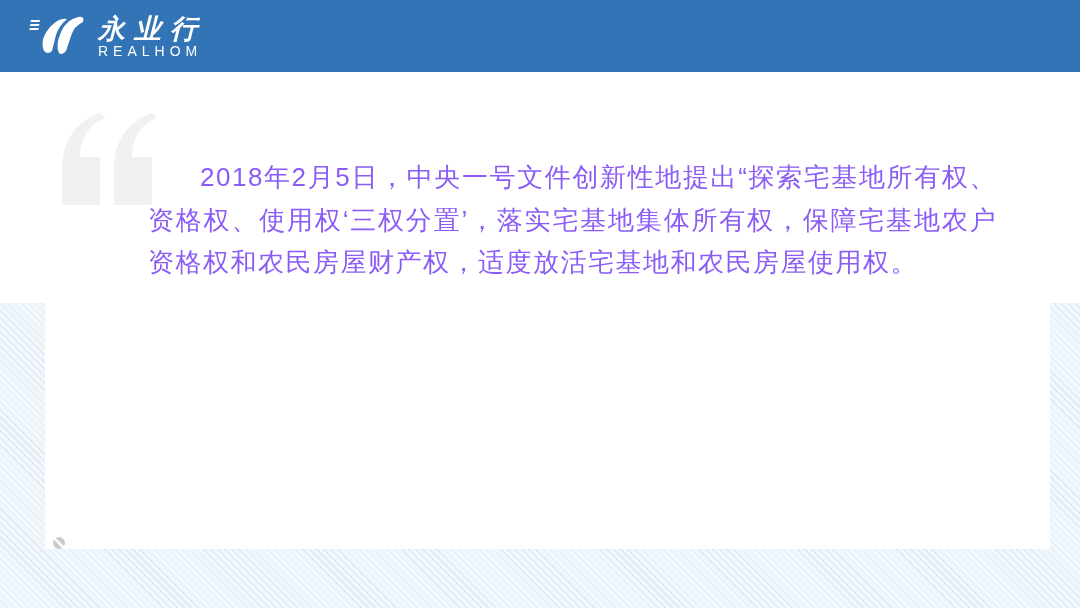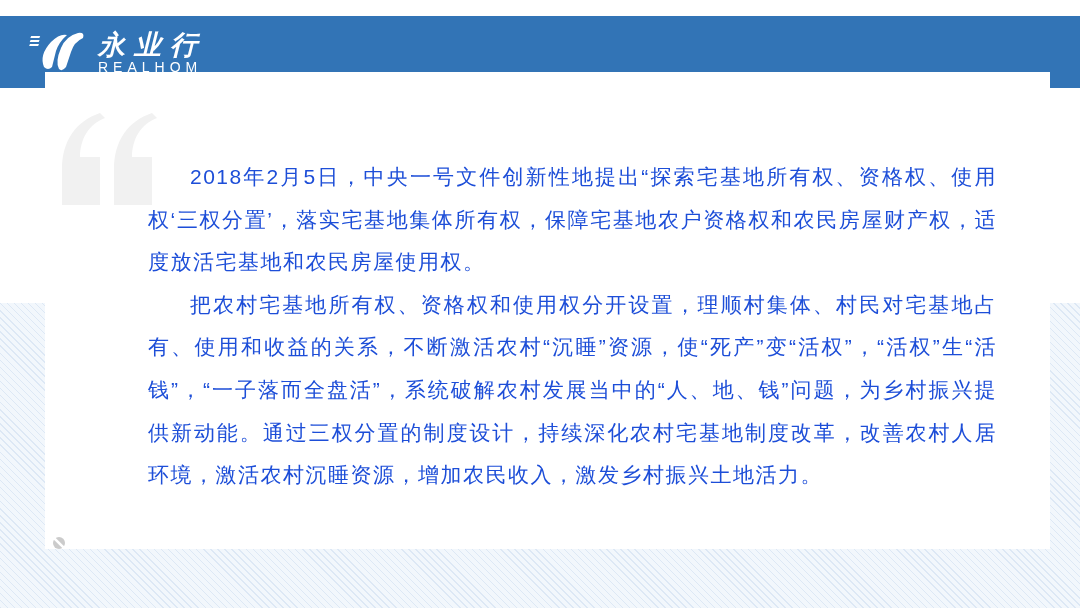--- a/index.html
+++ b/index.html
@@ -10,21 +10,21 @@
     overflow: hidden;
   }
   .slide {
     position: relative;
     width: 1080px; height: 608px;
     background: #ffffff;
     overflow: hidden;
   }
   
   .topbar {
-    position: absolute; left: 0; top: 16px;
+    position: absolute; left: 0; top: 0;
     width: 100%; height: 72px;
     background: #3274b6;
     display: flex; align-items: center;
   }
   .logo { display: flex; align-items: center; margin-left: 28px; }
   .logo-mark { width: 62px; height: 46px; margin-right: 8px; }
   .logo-text { color: #ffffff; }
   .logo-cn {
     font-size: 27px; font-weight: bold; font-style: italic;
     letter-spacing: 9px; line-height: 28px;
@@ -48,22 +48,22 @@
   
   .card {
     position: absolute; left: 45px; top: 72px;
     width: 1005px; height: 477px;
     background: #ffffff;
   }
   .quote-icon { position: absolute; left: 13px; top: 41px; }
   .body-text {
     position: absolute; left: 103px; top: 84px;
     width: 849px;
-    color: #1d4ed8;
-    font-size: 21px;
+    color: #8b5cf6;
+    font-size: 26px;
     line-height: 42.6px;
     text-align: justify;
     letter-spacing: 1.5px;
   }
   .body-text p { margin: 0; text-indent: 2em; }
   .slash-icon { position: absolute; left: 8px; top: 465px; width: 12px; height: 12px; }
 </style>
 </head>
 <body>
 
@@ -96,21 +96,20 @@
 
     <svg class="quote-icon" width="100" height="92" viewBox="0 0 100 92" xmlns="http://www.w3.org/2000/svg">
       <g fill="#f1f1f1">
         <path d="M42,0 C18,8 4,28 4,56 L4,92 L42,92 L42,44 L22,44 C22,26 31,11 47,5 Z"></path>
         <path d="M94,0 C70,8 56,28 56,56 L56,92 L94,92 L94,44 L74,44 C74,26 83,11 99,5 Z"></path>
       </g>
     </svg>
 
     <div class="body-text">
       <p>2018年2月5日，中央一号文件创新性地提出“探索宅基地所有权、资格权、使用权‘三权分置’，落实宅基地集体所有权，保障宅基地农户资格权和农民房屋财产权，适度放活宅基地和农民房屋使用权。</p>
-      <p>把农村宅基地所有权、资格权和使用权分开设置，理顺村集体、村民对宅基地占有、使用和收益的关系，不断激活农村“沉睡”资源，使“死产”变“活权”，“活权”生“活钱”，“一子落而全盘活”，系统破解农村发展当中的“人、地、钱”问题，为乡村振兴提供新动能。通过三权分置的制度设计，持续深化农村宅基地制度改革，改善农村人居环境，激活农村沉睡资源，增加农民收入，激发乡村振兴土地活力。</p>
     </div>
 
     <svg class="slash-icon" viewBox="0 0 12 12" xmlns="http://www.w3.org/2000/svg">
       <circle cx="6" cy="6" r="6" fill="#cbcbcb"></circle>
       <rect x="-1" y="4.7" width="14" height="2.6" fill="#ffffff" transform="rotate(45 6 6)"></rect>
     </svg>
 
   </div>
 </div>
 

